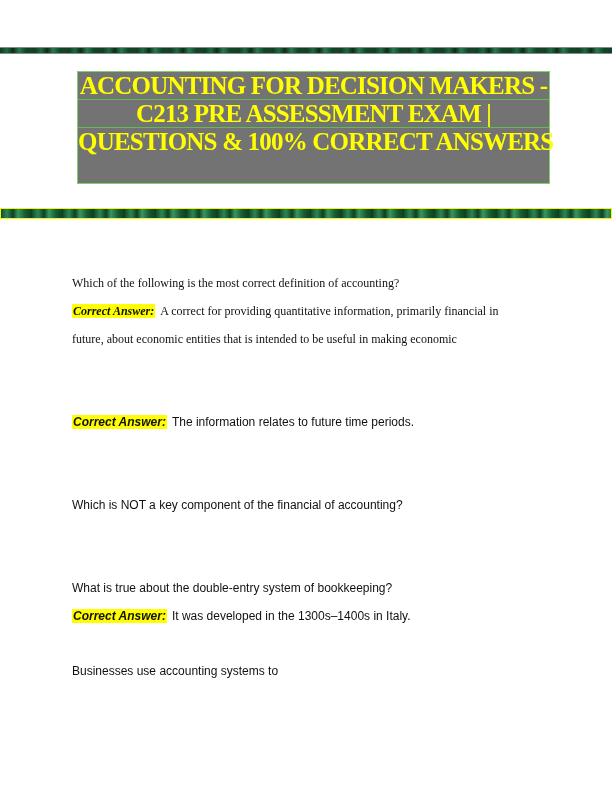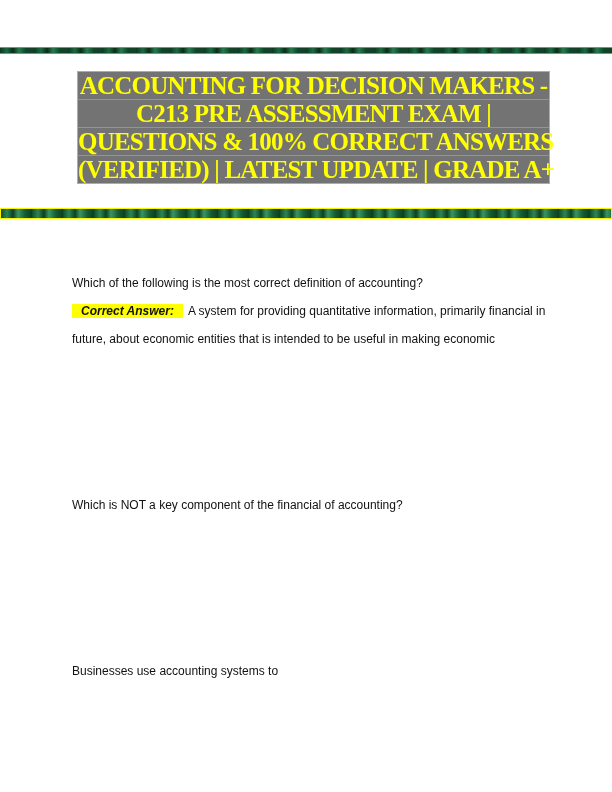--- a/index.html
+++ b/index.html
@@ -22,55 +22,61 @@
     .title-row:last-child { border-bottom: none; }
     .bar-bottom {
       position: absolute; left: 0; top: 208px; width: 612px; height: 11px;
       background: repeating-linear-gradient(90deg, #114e2c 0px, #2d8456 6px, #0e4024 12px, #3a9462 17px, #165c34 24px, #0d3d22 31px);
       border: 1px solid #f6f600; box-sizing: border-box;
     }
     .content { position: absolute; left: 72px; top: 273px; width: 480px; font-size: 12px; color: #111; }
     .qa { position: absolute; left: 0; width: 480px; }
     .line { height: 28px; line-height: 20px; white-space: nowrap; }
     .label {
-      background: #ffff00; font-weight: bold; font-style: italic; padding: 0 9px;
+      background: #ffff00; font-weight: bold; font-style: italic; padding: 0 1px;
     }
     .answer-text { margin-left: 5px; }
   </style>
 </head>
 <body>
 
 <div class="bar-top"></div>
 
 <div class="title-box">
   <div class="title-row">ACCOUNTING FOR DECISION MAKERS -</div>
   <div class="title-row">C213 PRE ASSESSMENT EXAM |</div>
   <div class="title-row">QUESTIONS &amp; 100% CORRECT ANSWERS</div>
-  <div class="title-row">(VERIFIED) | LATEST UPDATE | GRADE A+</div>
 </div>
 
 <div class="bar-bottom"></div>
 
 <div class="content">
 
-  <div class="qa" style="top:0px;">
+  <div class="qa" style="top:0px;font-family:Liberation Serif, serif;">
     <div class="line">Which of the following is the most correct definition of accounting?</div>
     <div class="line">
-      <span class="label">Correct Answer:</span><span class="answer-text">A system for providing quantitative information, primarily financial in</span>
+      <span class="label">Correct Answer:</span><span class="answer-text">A correct for providing quantitative information, primarily financial in</span>
     </div>
     <div class="line">future, about economic entities that is intended to be useful in making economic</div>
   </div>
 
   <div class="qa" style="top:139px;">
+    <div class="line">
+      <span class="label">Correct Answer:</span><span class="answer-text">The information relates to future time periods.</span>
+    </div>
   </div>
 
   <div class="qa" style="top:222px;">
     <div class="line">Which is NOT a key component of the financial of accounting?</div>
   </div>
 
   <div class="qa" style="top:305px;">
+    <div class="line">What is true about the double-entry system of bookkeeping?</div>
+    <div class="line">
+      <span class="label">Correct Answer:</span><span class="answer-text">It was developed in the 1300s–1400s in Italy.</span>
+    </div>
   </div>
 
   <div class="qa" style="top:388px;">
     <div class="line">Businesses use accounting systems to</div>
   </div>
 
 </div>
 
 </body></html>

